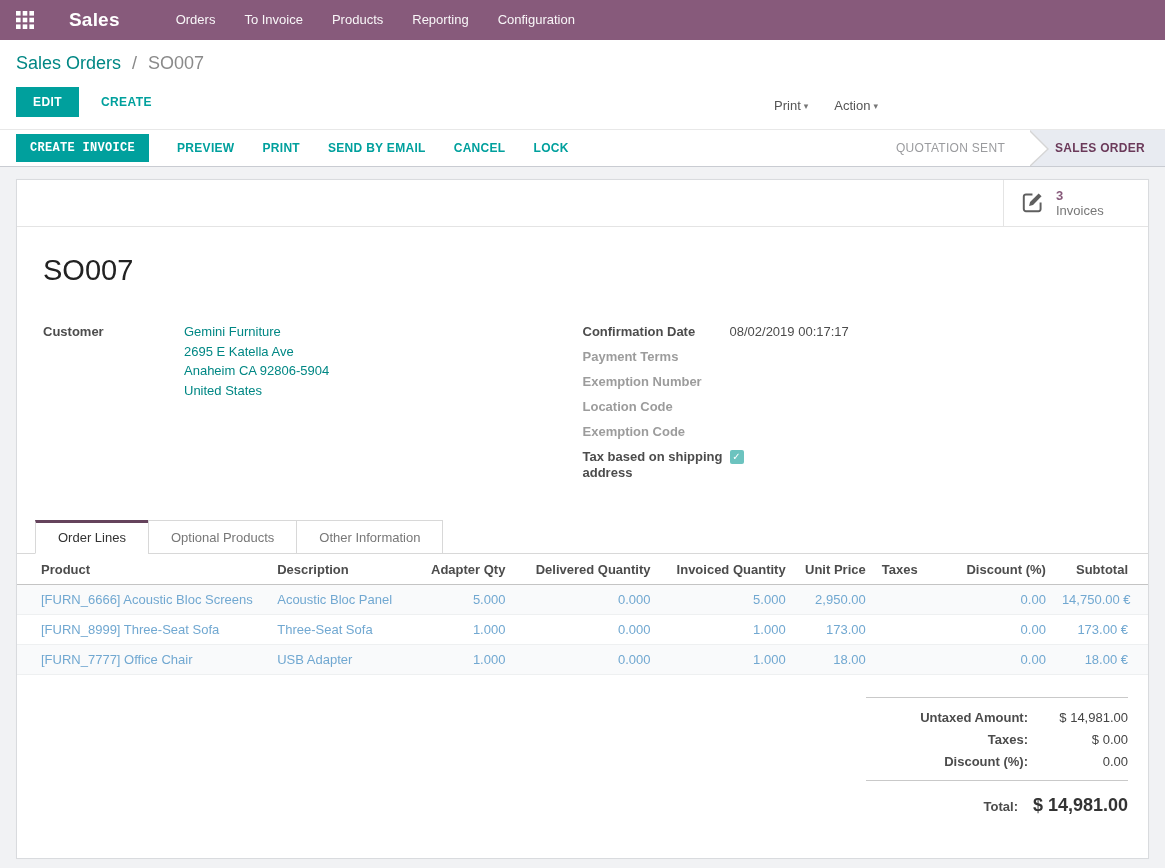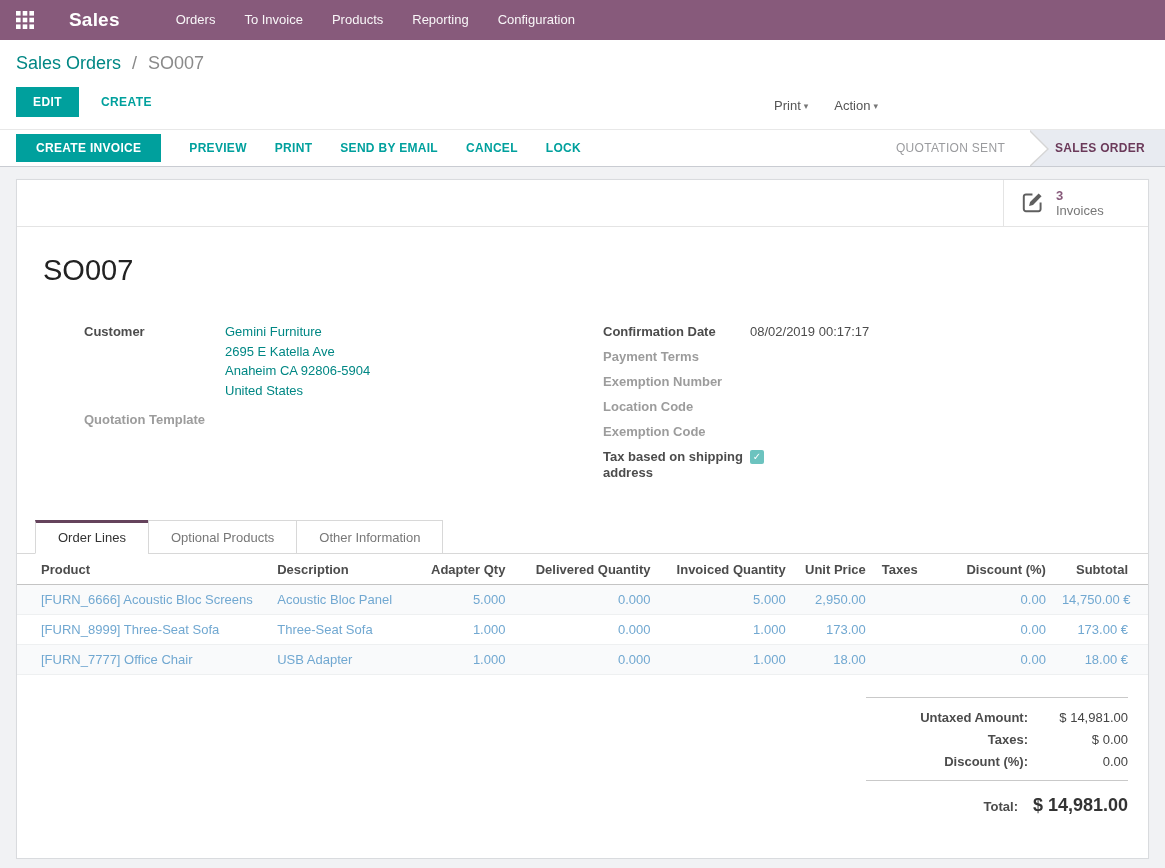--- a/index.html
+++ b/index.html
@@ -42,21 +42,21 @@
   .caret { font-size:9px; color:#777; margin-left:3px; vertical-align:1px; }
 
   
   .statusbar {
     height:38px; background:#fff; border-top:1px solid #e8e8e8; border-bottom:1px solid #c9ccd2;
     display:flex; justify-content:space-between; overflow:hidden;
   }
   .sb-left { display:flex; align-items:center; padding-left:16px; }
   .sb-btn-primary {
     background:#00A09D; color:#fff; border:none; font-size:12px; font-weight:bold;
-    padding:7px 20px; letter-spacing:.3px; cursor:pointer; font-family:Liberation Sans, sans-serif;
+    padding:7px 14px; letter-spacing:.3px; cursor:pointer; font-family:Liberation Mono, monospace;
   }
   .sb-btn {
     background:none; border:none; color:#00A09D; font-size:12px; font-weight:bold;
     margin-left:28px; letter-spacing:.3px; cursor:pointer; font-family:inherit;
   }
   .pipeline { display:flex; height:37px; }
   .step {
     position:relative; line-height:37px; padding:0 25px; font-size:12px;
     color:#9a9b9e; letter-spacing:.3px; cursor:pointer; background:#fff;
   }
@@ -84,21 +84,21 @@
     width:145px; border-left:1px solid #e4e4e4; display:flex; align-items:center;
     padding-left:16px; gap:10px; cursor:pointer; background:#fff;
   }
   .smart-btn .txt { line-height:15px; font-size:13px; }
   .smart-btn .count { color:#875A7B; font-weight:bold; }
   .smart-btn .lbl { color:#777; }
 
   .sheet-body { padding:0 26px; }
   .so-title { font-size:29px; font-weight:400; color:#222; margin:27px 0 37px; }
 
-  .fields { display:flex;margin-left:41px; }
+  .fields { display:flex; }
   .fcol { width:50%; }
   .frow { display:flex; margin-bottom:9px; line-height:16px; }
   .flabel { width:141px; flex-shrink:0; font-weight:bold; color:#4c4c4c; }
   .fcol-right .flabel { width:147px; }
   .flabel.empty { color:#9c9c9c; }
   .fvalue { color:#4c4c4c; }
   .addr { line-height:19.5px; margin-top:-2px; }
   .addr .line { color:#008784; }
   .addr .line.link { cursor:pointer; }
   .qt-row { margin-top:12px; }
@@ -228,24 +228,20 @@
 
         <div class="fcol">
           <div class="frow">
             <span class="flabel">Customer</span>
             <span class="fvalue addr">
               <div class="line link">Gemini Furniture</div>
               <div class="line">2695 E Katella Ave</div>
               <div class="line">Anaheim CA 92806-5904</div>
               <div class="line">United States</div>
             </span>
-          </div>
-          <div class="frow qt-row">
-            <span class="flabel empty">Quotation Template</span>
-            <span class="fvalue"></span>
           </div>
         </div>
 
         <div class="fcol fcol-right">
           <div class="frow">
             <span class="flabel">Confirmation Date</span>
             <span class="fvalue">08/02/2019 00:17:17</span>
           </div>
           <div class="frow">
             <span class="flabel empty">Payment Terms</span>

